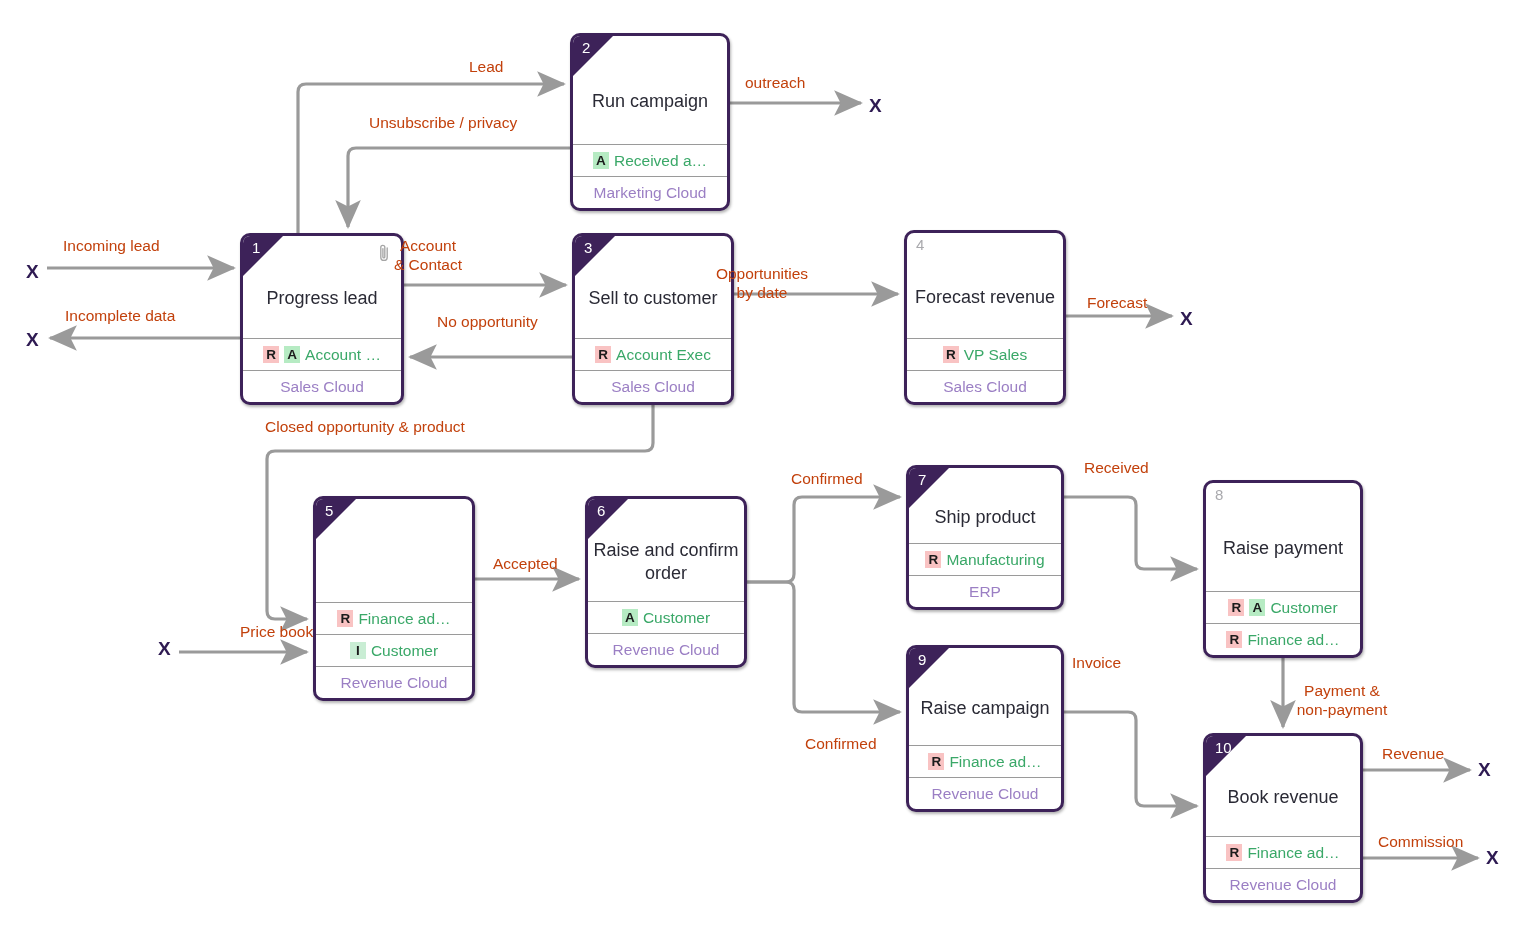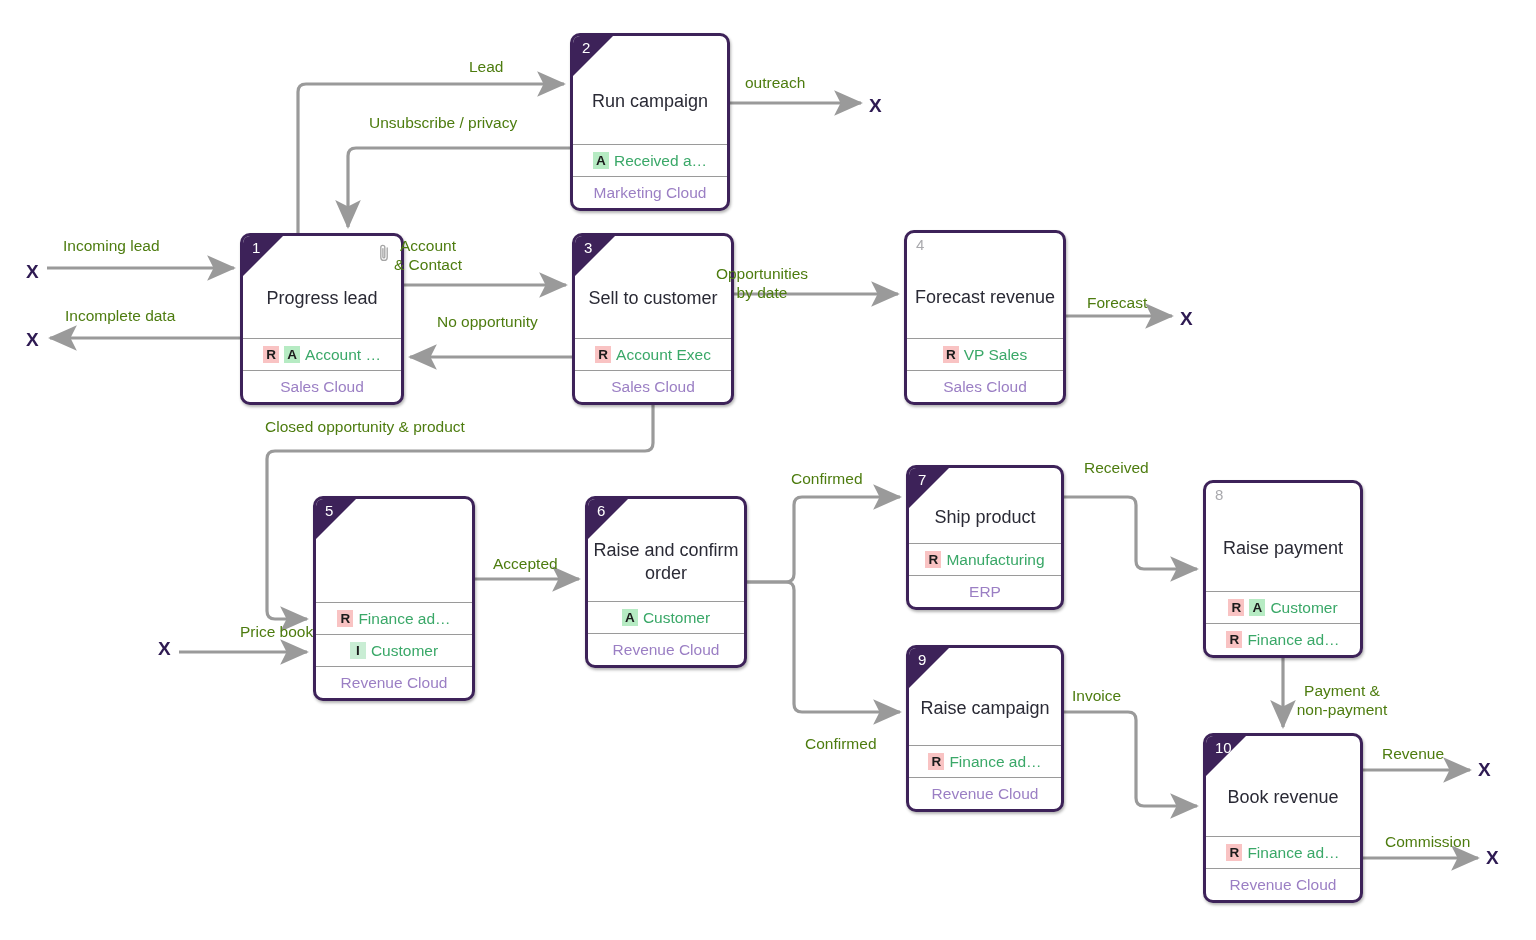--- a/index.html
+++ b/index.html
@@ -23,21 +23,21 @@
         justify-content:center;gap:5px;}
   .rrow .rtxt{color:#3aa868;font-size:15.5px;white-space:nowrap;}
   .badge{display:inline-block;width:16px;height:17px;line-height:17px;text-align:center;
          font-size:13.5px;font-weight:bold;color:#1b1b1b;}
   .b-r{background:#f9c3c3;}
   .b-a{background:#b6ebc3;}
   .b-i{background:#c9edd4;}
   .sysrow{border-top:1.5px solid #9a9a9a;height:31px;display:flex;align-items:center;
           justify-content:center;color:#9b7fc4;font-size:15.5px;}
 
-  .elabel{position:absolute;color:#4d7c0f;font-size:15.5px;line-height:19px;
+  .elabel{position:absolute;color:#c2410c;font-size:15.5px;line-height:19px;
           white-space:pre;}
   .elabel.c{text-align:center;}
   .xterm{position:absolute;color:#2e1a52;font-size:19px;font-weight:bold;line-height:19px;}
 </style>
 </head>
 <body>
 
 <div id="stage">
 
   <svg id="wires" viewBox="0 0 1536 940" xmlns="http://www.w3.org/2000/svg">
@@ -231,25 +231,25 @@
       <div class="elabel" style="left: 437px; top: 312px;">No opportunity</div>
       <div class="elabel c" style="left: 672px; width: 180px; top: 264px;">Opportunities
 by date</div>
       <div class="elabel" style="left: 1087px; top: 293px;">Forecast</div>
       <div class="elabel" style="left: 265px; top: 417px;">Closed opportunity &amp; product</div>
       <div class="elabel" style="left: 200px; top: 622px; margin-left: 40px;">Price book</div>
       <div class="elabel" style="left: 493px; top: 554px;">Accepted</div>
       <div class="elabel" style="left: 791px; top: 469px;">Confirmed</div>
       <div class="elabel" style="left: 805px; top: 734px;">Confirmed</div>
       <div class="elabel" style="left: 1084px; top: 458px;">Received</div>
-      <div class="elabel" style="left: 1072px; top: 686px;">Invoice</div>
+      <div class="elabel" style="left: 1072px; top: 653px;">Invoice</div>
       <div class="elabel c" style="left: 1252px; width: 180px; top: 673px; margin-top: 8px;">Payment &amp;
 non-payment</div>
       <div class="elabel" style="left: 1382px; top: 744px;">Revenue</div>
-      <div class="elabel" style="left: 1378px; top: 832px; margin-left: 7px;">Commission</div>
+      <div class="elabel" style="left: 1378px; top: 832px;">Commission</div>
     </div>
   <div id="terms-layer">
       <div class="xterm" style="left: 26px; top: 262px;">X</div>
       <div class="xterm" style="left: 26px; top: 330px;">X</div>
       <div class="xterm" style="left: 869px; top: 96px;">X</div>
       <div class="xterm" style="left: 1180px; top: 309px;">X</div>
       <div class="xterm" style="left: 158px; top: 639px;">X</div>
       <div class="xterm" style="left: 1478px; top: 760px;">X</div>
       <div class="xterm" style="left: 1486px; top: 848px;">X</div>
     </div>

